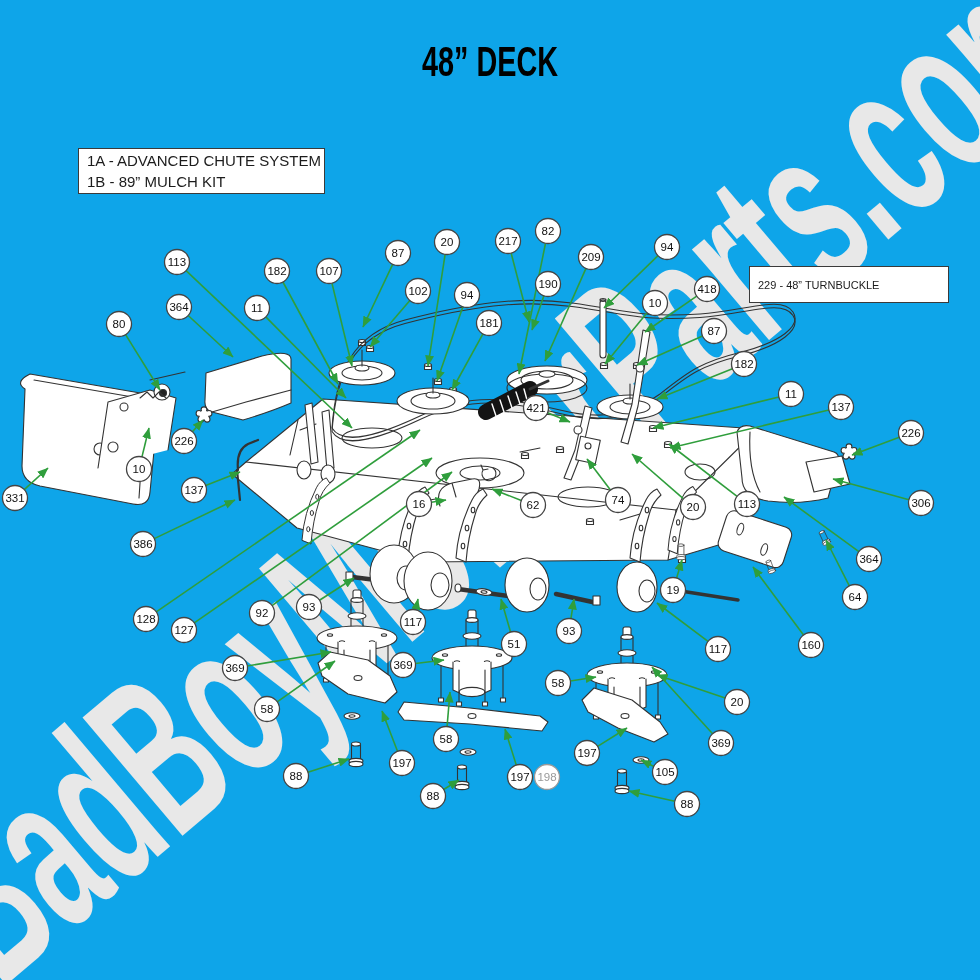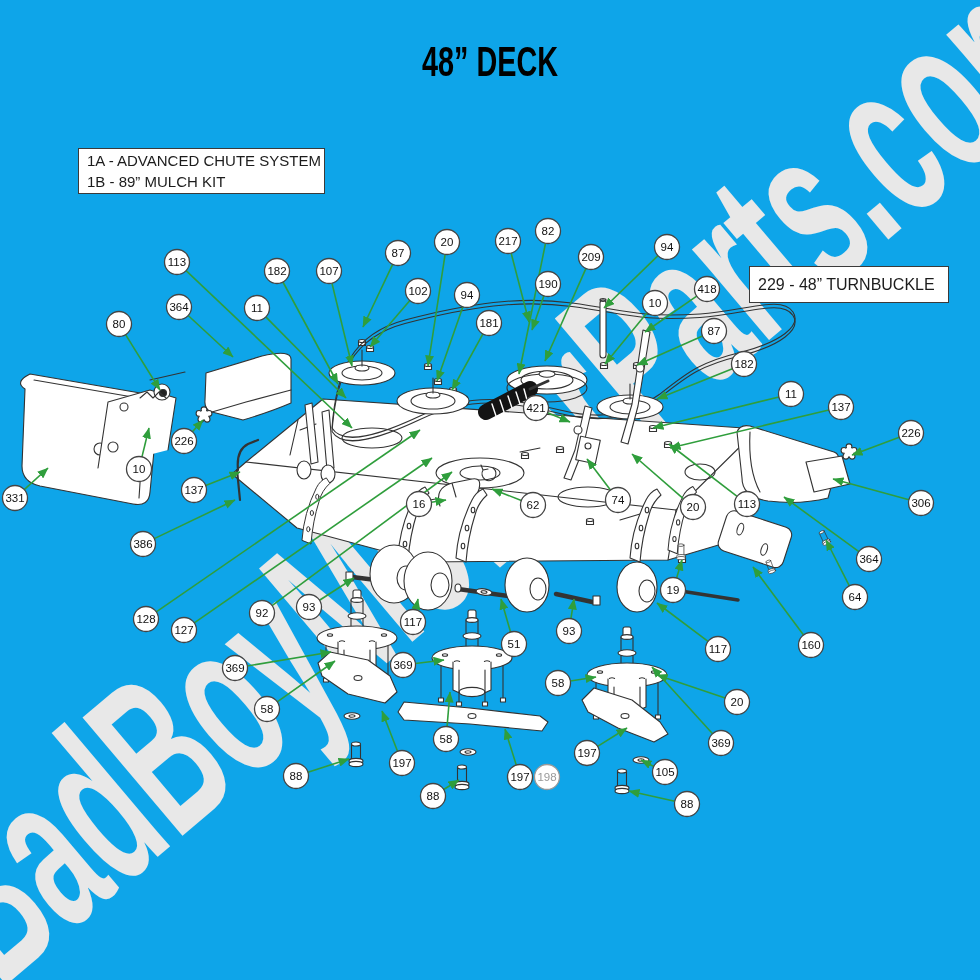--- a/index.html
+++ b/index.html
@@ -5,21 +5,21 @@
   html,body{margin:0;padding:0;background:#fff;width:980px;height:980px;overflow:hidden;}
   #stage{position:relative;width:980px;height:980px;background:#0ea5e9;
          font-family:"Liberation Sans", sans-serif;}
   #diagram{position:absolute;left:0;top:0;}
   #diagram text{font-family:"Liberation Sans", sans-serif;}
   .legend-box{position:absolute;border:1.5px solid #3a3a3a;background:#fff;
               color:#1c1c1c;box-sizing:border-box;padding:3px 8px;
               display:flex;flex-direction:column;justify-content:center;}
   .legend-box .ln{white-space:nowrap;}
   #legend-chute{left:78px;top:148px;width:247px;height:46px;font-size:15px;line-height:1.4;}
-  #legend-turnbuckle{left:749px;top:266px;width:200px;height:37px;font-size:16px;}
+  #legend-turnbuckle{left:749px;top:266px;width:200px;height:37px;font-size:11px;}
   .balloon-text{font-size:11.5px;}
 </style>
 </head>
 <body>
 
 <div id="stage">
 
   <svg id="diagram" width="980" height="980" viewBox="0 0 980 980">
     <defs>
       <marker id="arrow" markerWidth="12" markerHeight="9" refX="10.5" refY="4.5" orient="auto" markerUnits="userSpaceOnUse">

